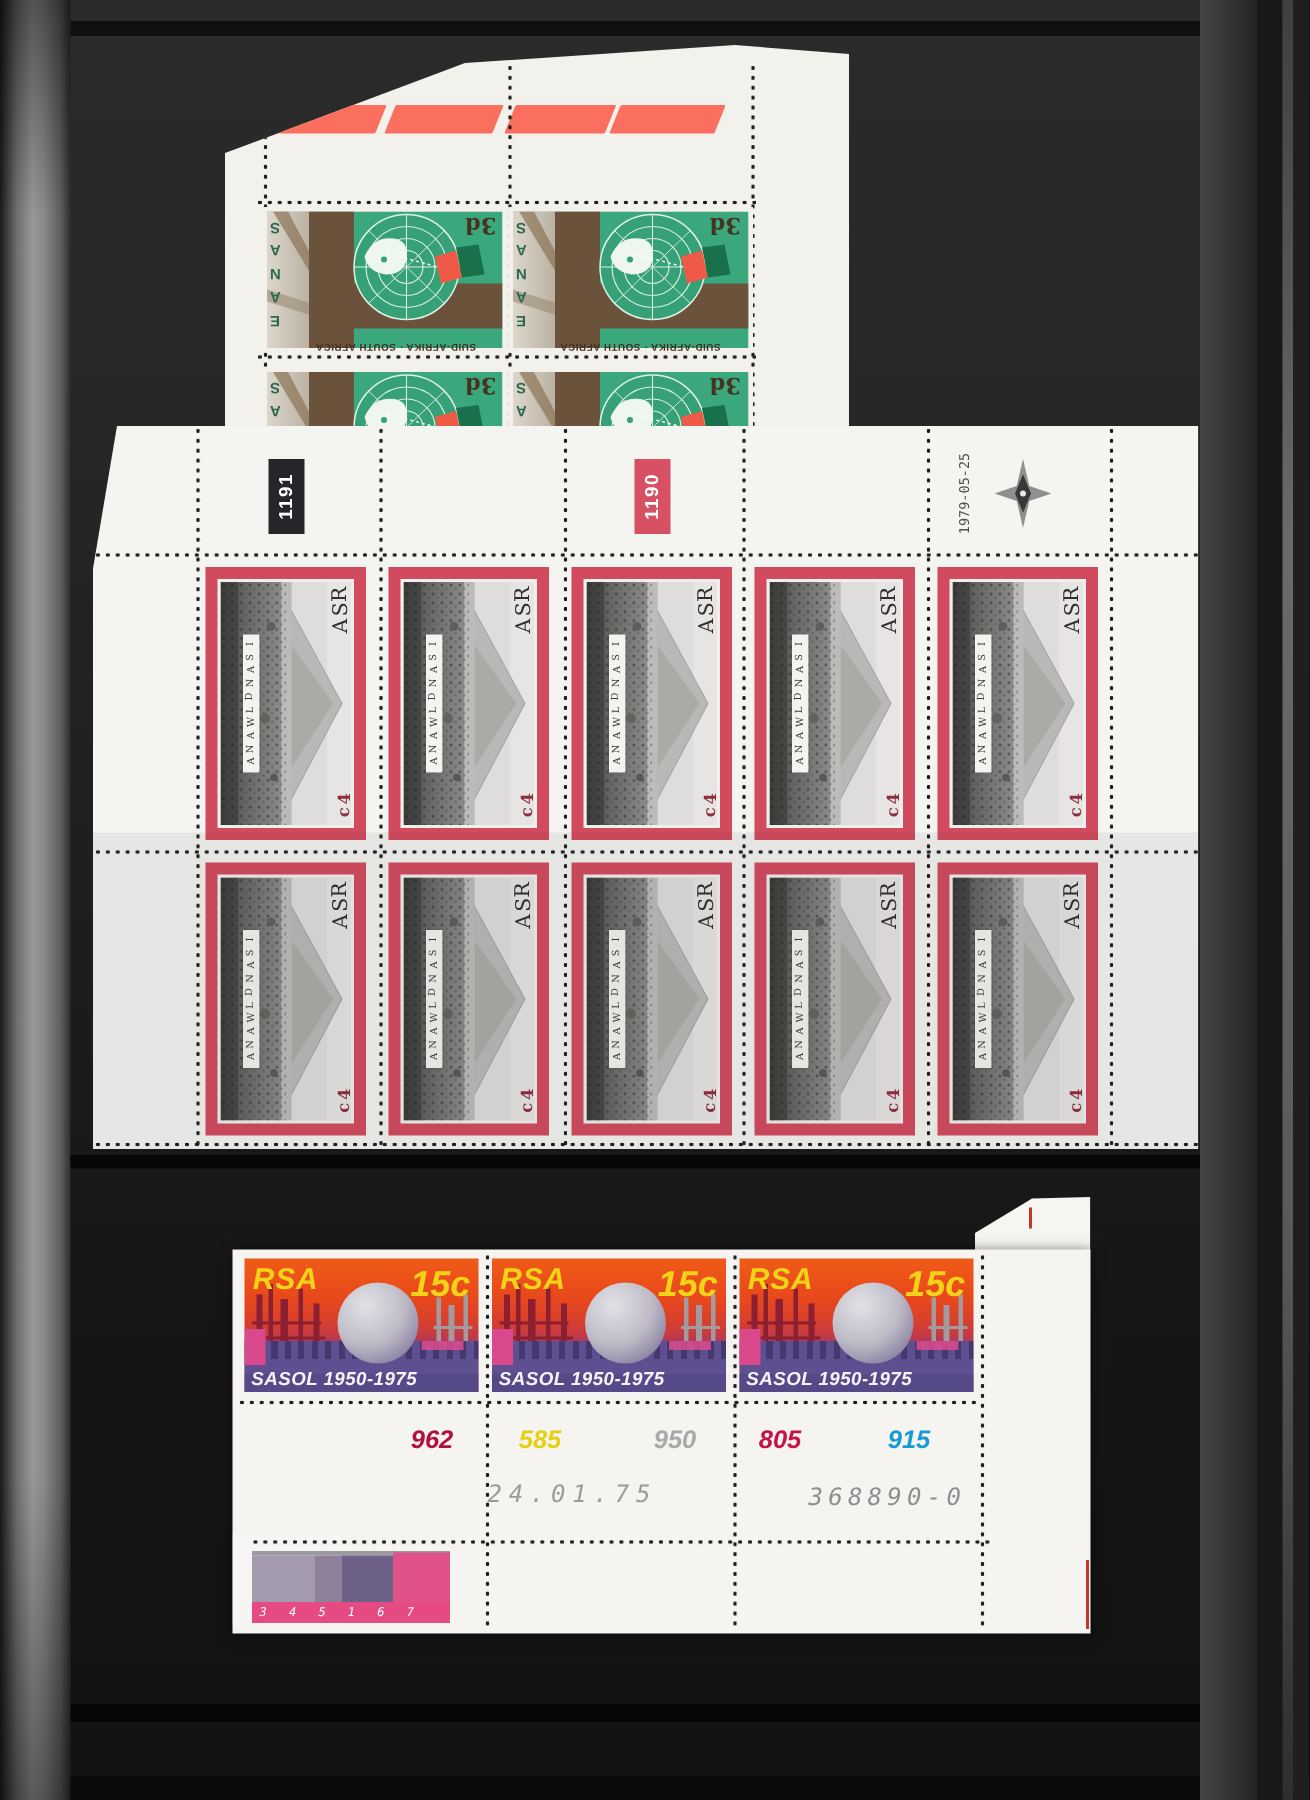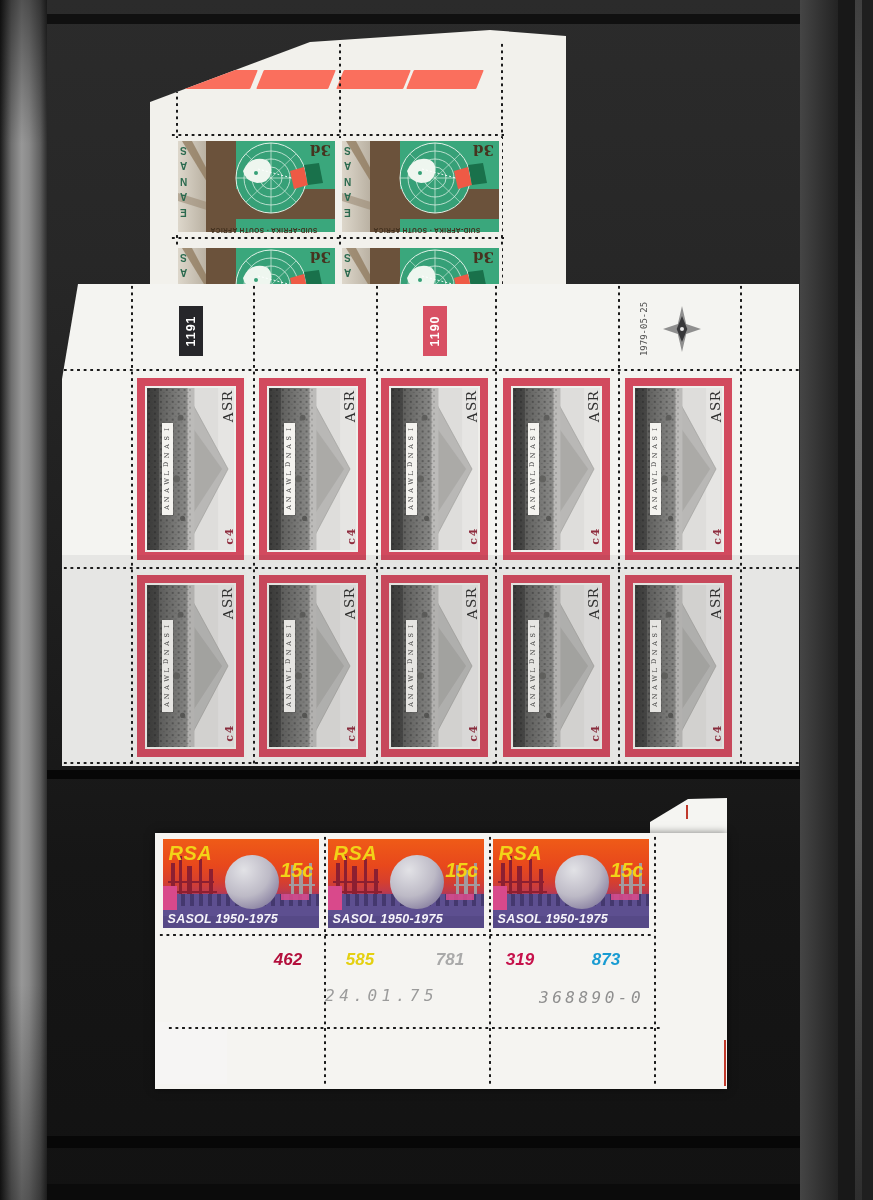--- a/index.html
+++ b/index.html
@@ -86,21 +86,21 @@
   .sbandtex{position:absolute;left:0;bottom:22px;width:100%;height:12px;z-index:1;
     background:repeating-linear-gradient(90deg,rgba(30,22,60,.4) 0 4px,rgba(0,0,0,0) 4px 9px);}
   .sbandfront{position:absolute;left:0;bottom:0;width:100%;height:12px;background:#564987;z-index:3;}
   .ssphere{position:absolute;left:62px;top:16px;width:54px;height:54px;border-radius:50%;z-index:2;
     background:radial-gradient(circle at 35% 28%,#e2e2e6,#bdbac6 50%,#948da9 75%,#6f6692 95%);}
   .tower{position:absolute;background:#8c1f31;z-index:0;}
   .gtower{position:absolute;background:#a39a9e;z-index:0;}
   .smg1{position:absolute;left:0;bottom:18px;width:14px;height:24px;background:#d9498b;z-index:2;}
   .smg2{position:absolute;left:118px;bottom:28px;width:28px;height:6px;background:#dd4b8d;opacity:.85;z-index:1;}
   .srsa{position:absolute;left:6px;top:3px;color:#f2d318;font-weight:bold;font-size:20px;z-index:4;letter-spacing:.5px;}
-  .s15c{position:absolute;right:5px;top:20px;color:#f2d318;font-weight:bold;font-size:20px;z-index:4;}
+  .s15c{position:absolute;right:5px;top:4px;color:#f2d318;font-weight:bold;font-size:24px;z-index:4;}
   .scap{position:absolute;left:5px;bottom:2px;color:#f6f4fa;font-weight:bold;font-size:12.5px;z-index:4;letter-spacing:.3px;}
   .cylnum{position:absolute;top:152px;width:46px;text-align:center;font-weight:bold;font-size:17px;}
   .sdate{left:170px;top:188px;font-family:"DejaVu Sans Mono",monospace;font-size:16px;color:#9b9b9b;letter-spacing:4.5px;}
   .sserial{left:384px;top:190px;font-family:"DejaVu Sans Mono",monospace;font-size:16px;color:#8f8f8f;letter-spacing:3.5px;}
   .cstrip{left:13px;top:236px;width:132px;height:48px;}
   .cscap{left:0;top:0;width:132px;height:3px;background:#9a9aa0;position:absolute;}
   .csb{position:absolute;top:3px;height:31px;}
   .csband{position:absolute;left:0;top:34px;width:132px;height:14px;background:#e64a82;color:#fff;
     font-family:"DejaVu Sans Mono",monospace;font-size:8px;letter-spacing:5px;line-height:14px;padding-left:5px;box-sizing:border-box;}
   .glassine{left:0px;top:224px;width:72px;height:62px;background:rgba(250,250,252,.3);}
@@ -806,24 +806,32 @@
         </div>
       </div>
       </div>
 
     <div class="abs pv" style="left:167px;top:37px;height:252px;"></div>
     <div class="abs pv" style="left:332px;top:37px;height:252px;"></div>
     <div class="abs pv" style="left:497px;top:37px;height:252px;"></div>
     <div class="abs ph" style="left:3px;top:134px;width:496px;"></div>
     <div class="abs ph" style="left:12px;top:227px;width:496px;"></div>
 
-    <span class="cylnum" style="left: 110px; color: rgb(179, 15, 60);">462</span>
+    <span class="cylnum" style="left: 110px; color: rgb(179, 15, 60);">962</span>
     <span class="cylnum" style="left: 182px; color: rgb(228, 208, 16);">585</span>
-    <span class="cylnum" style="left: 272px; color: rgb(169, 169, 169);">781</span>
-    <span class="cylnum" style="left: 342px; color: rgb(198, 17, 75);">319</span>
-    <span class="cylnum" style="left: 428px; color: rgb(24, 155, 210);">873</span>
+    <span class="cylnum" style="left: 272px; color: rgb(169, 169, 169);">950</span>
+    <span class="cylnum" style="left: 342px; color: rgb(198, 17, 75);">805</span>
+    <span class="cylnum" style="left: 428px; color: rgb(24, 155, 210);">915</span>
 
     <span class="abs sdate">24.01.75</span>
     <span class="abs sserial">368890-0</span>
 
+    <div class="abs cstrip">
+      <div class="cscap"></div>
+      <div class="csb" style="left:0;width:42px;background:#a39aad;"></div>
+      <div class="csb" style="left:42px;width:18px;background:#8e8099;"></div>
+      <div class="csb" style="left:60px;width:34px;background:#6e6187;"></div>
+      <div class="csb" style="left:94px;width:38px;top:1px;height:33px;background:#e0518a;"></div>
+      <div class="csband">3 4 5 1 6 7</div>
+    </div>
   </div>
 
 </div>
 
 </body></html>

